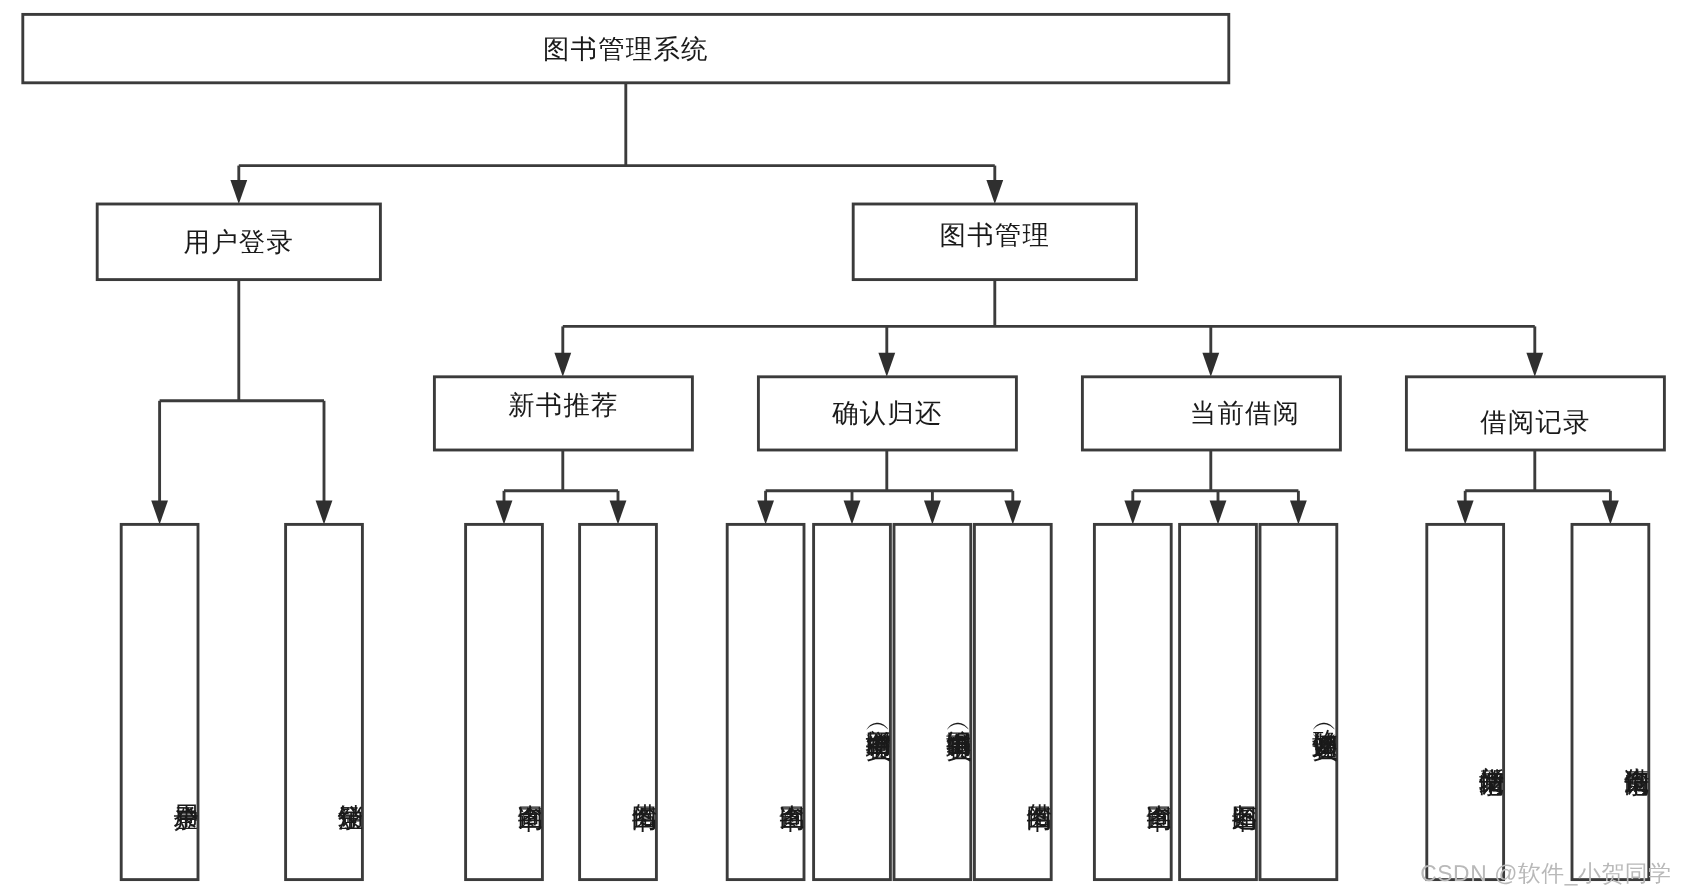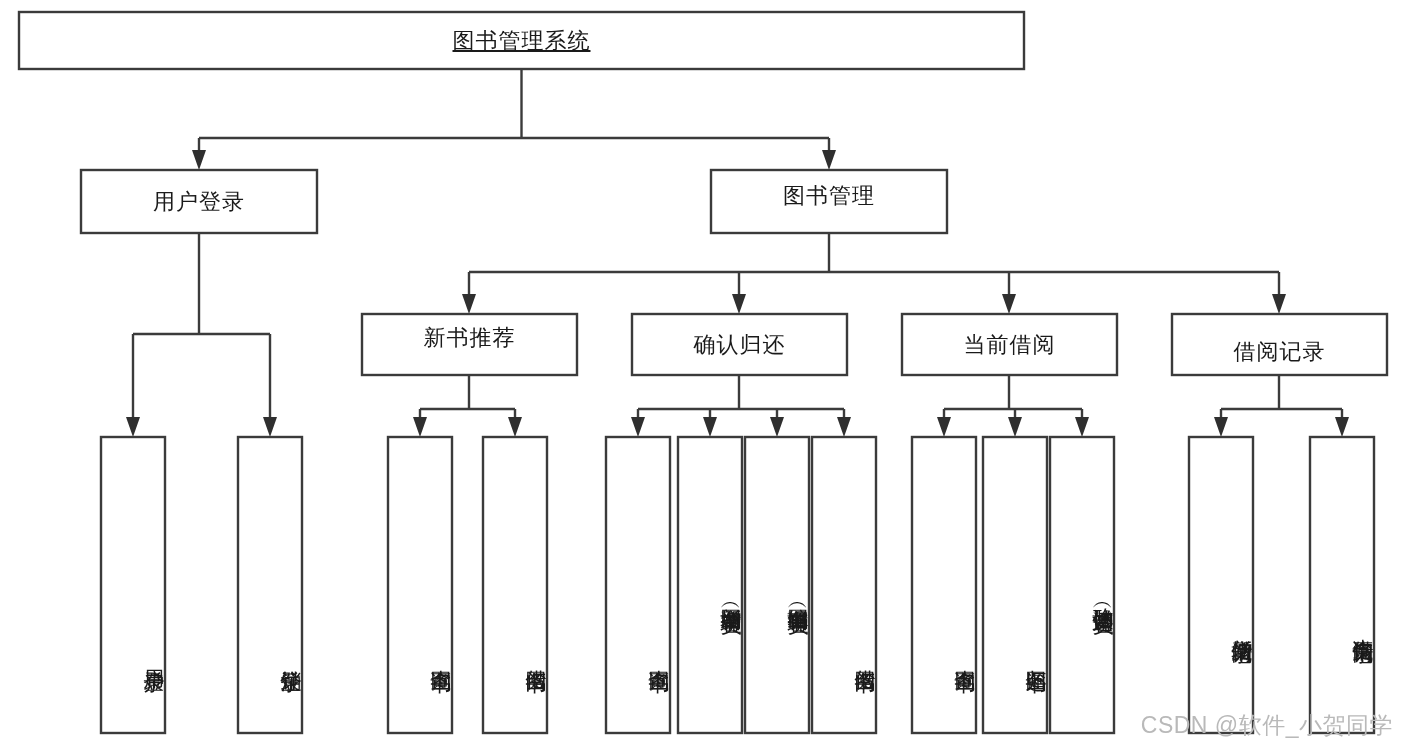--- a/index.html
+++ b/index.html
@@ -63,21 +63,21 @@
     color: #1a1a1a;
     letter-spacing: 1px;
     white-space: nowrap;
     pointer-events: none;
     font-family: "Liberation Sans", "DejaVu Sans", sans-serif;
   }
   .watermark {
     position: absolute;
     right: 12px;
     bottom: 6px;
-    font-size: 23px;
+    font-size: 19px;
     color: #b9b9b9;
     letter-spacing: 0.5px;
     white-space: nowrap;
     font-family: "Liberation Sans", "DejaVu Sans", sans-serif;
     pointer-events: none;
   }
 </style>
 </head>
 <body>
 
@@ -180,28 +180,28 @@
     <rect class="node-box" x="678" y="437" width="64" height="296"></rect>
     <rect class="node-box" x="745" y="437" width="64" height="296"></rect>
     <rect class="node-box" x="812" y="437" width="64" height="296"></rect>
     <rect class="node-box" x="912" y="437" width="64" height="296"></rect>
     <rect class="node-box" x="983" y="437" width="64" height="296"></rect>
     <rect class="node-box" x="1050" y="437" width="64" height="296"></rect>
     <rect class="node-box" x="1189" y="437" width="64" height="296"></rect>
     <rect class="node-box" x="1310" y="437" width="64" height="296"></rect>
   </svg>
 
-  <div class="htext-wrap" style="left:19px; top:12px; width:1005px; height:57px;text-decoration:underline;">图书管理系统</div>
+  <div class="htext-wrap" style="left:19px; top:12px; width:1005px; height:57px;">图书管理系统</div>
 
   <div class="htext-wrap" style="left:81px; top:170px; width:236px; height:63px;">用户登录</div>
   <div class="htext-wrap" style="left:711px; top:170px; width:236px; height:51px;">图书管理</div>
 
   <div class="htext-wrap" style="left:362px; top:314px; width:215px; height:47px;text-align:center;">新书推荐</div>
   <div class="htext-wrap" style="left:632px; top:314px; width:215px; height:61px;">确认归还</div>
-  <div class="htext-wrap" style="left:902px; top:314px; width:215px; height:61px;">当前借阅</div>
+  <div class="htext-wrap" style="left:902px; top:314px; width:215px; height:61px;padding-left:28px;">当前借阅</div>
   <div class="htext-wrap" style="left:1172px; top:314px; width:215px; height:75px;border-radius:16px;">借阅记录</div>
 
   <div class="vtext-wrap" style="left:101px; top:437px; width:64px; height:296px; padding-top:70px;">用户登录</div>
   <div class="vtext-wrap" style="left:238px; top:437px; width:64px; height:296px; padding-top:70px;">注销登录</div>
   <div class="vtext-wrap" style="left:388px; top:437px; width:64px; height:296px; padding-top:70px;">查询图书</div>
   <div class="vtext-wrap" style="left:483px; top:437px; width:64px; height:296px; padding-top:70px;">借阅图书</div>
   <div class="vtext-wrap" style="left:606px; top:437px; width:64px; height:296px; padding-top:70px;">查询图书</div>
   <div class="vtext-wrap" style="left:678px; top:437px; width:64px; height:296px; padding-top:10px;">新增图书（管理员）</div>
   <div class="vtext-wrap" style="left:745px; top:437px; width:64px; height:296px; padding-top:10px;">编辑图书（管理员）</div>
   <div class="vtext-wrap" style="left:812px; top:437px; width:64px; height:296px; padding-top:70px;">借阅图书</div>

